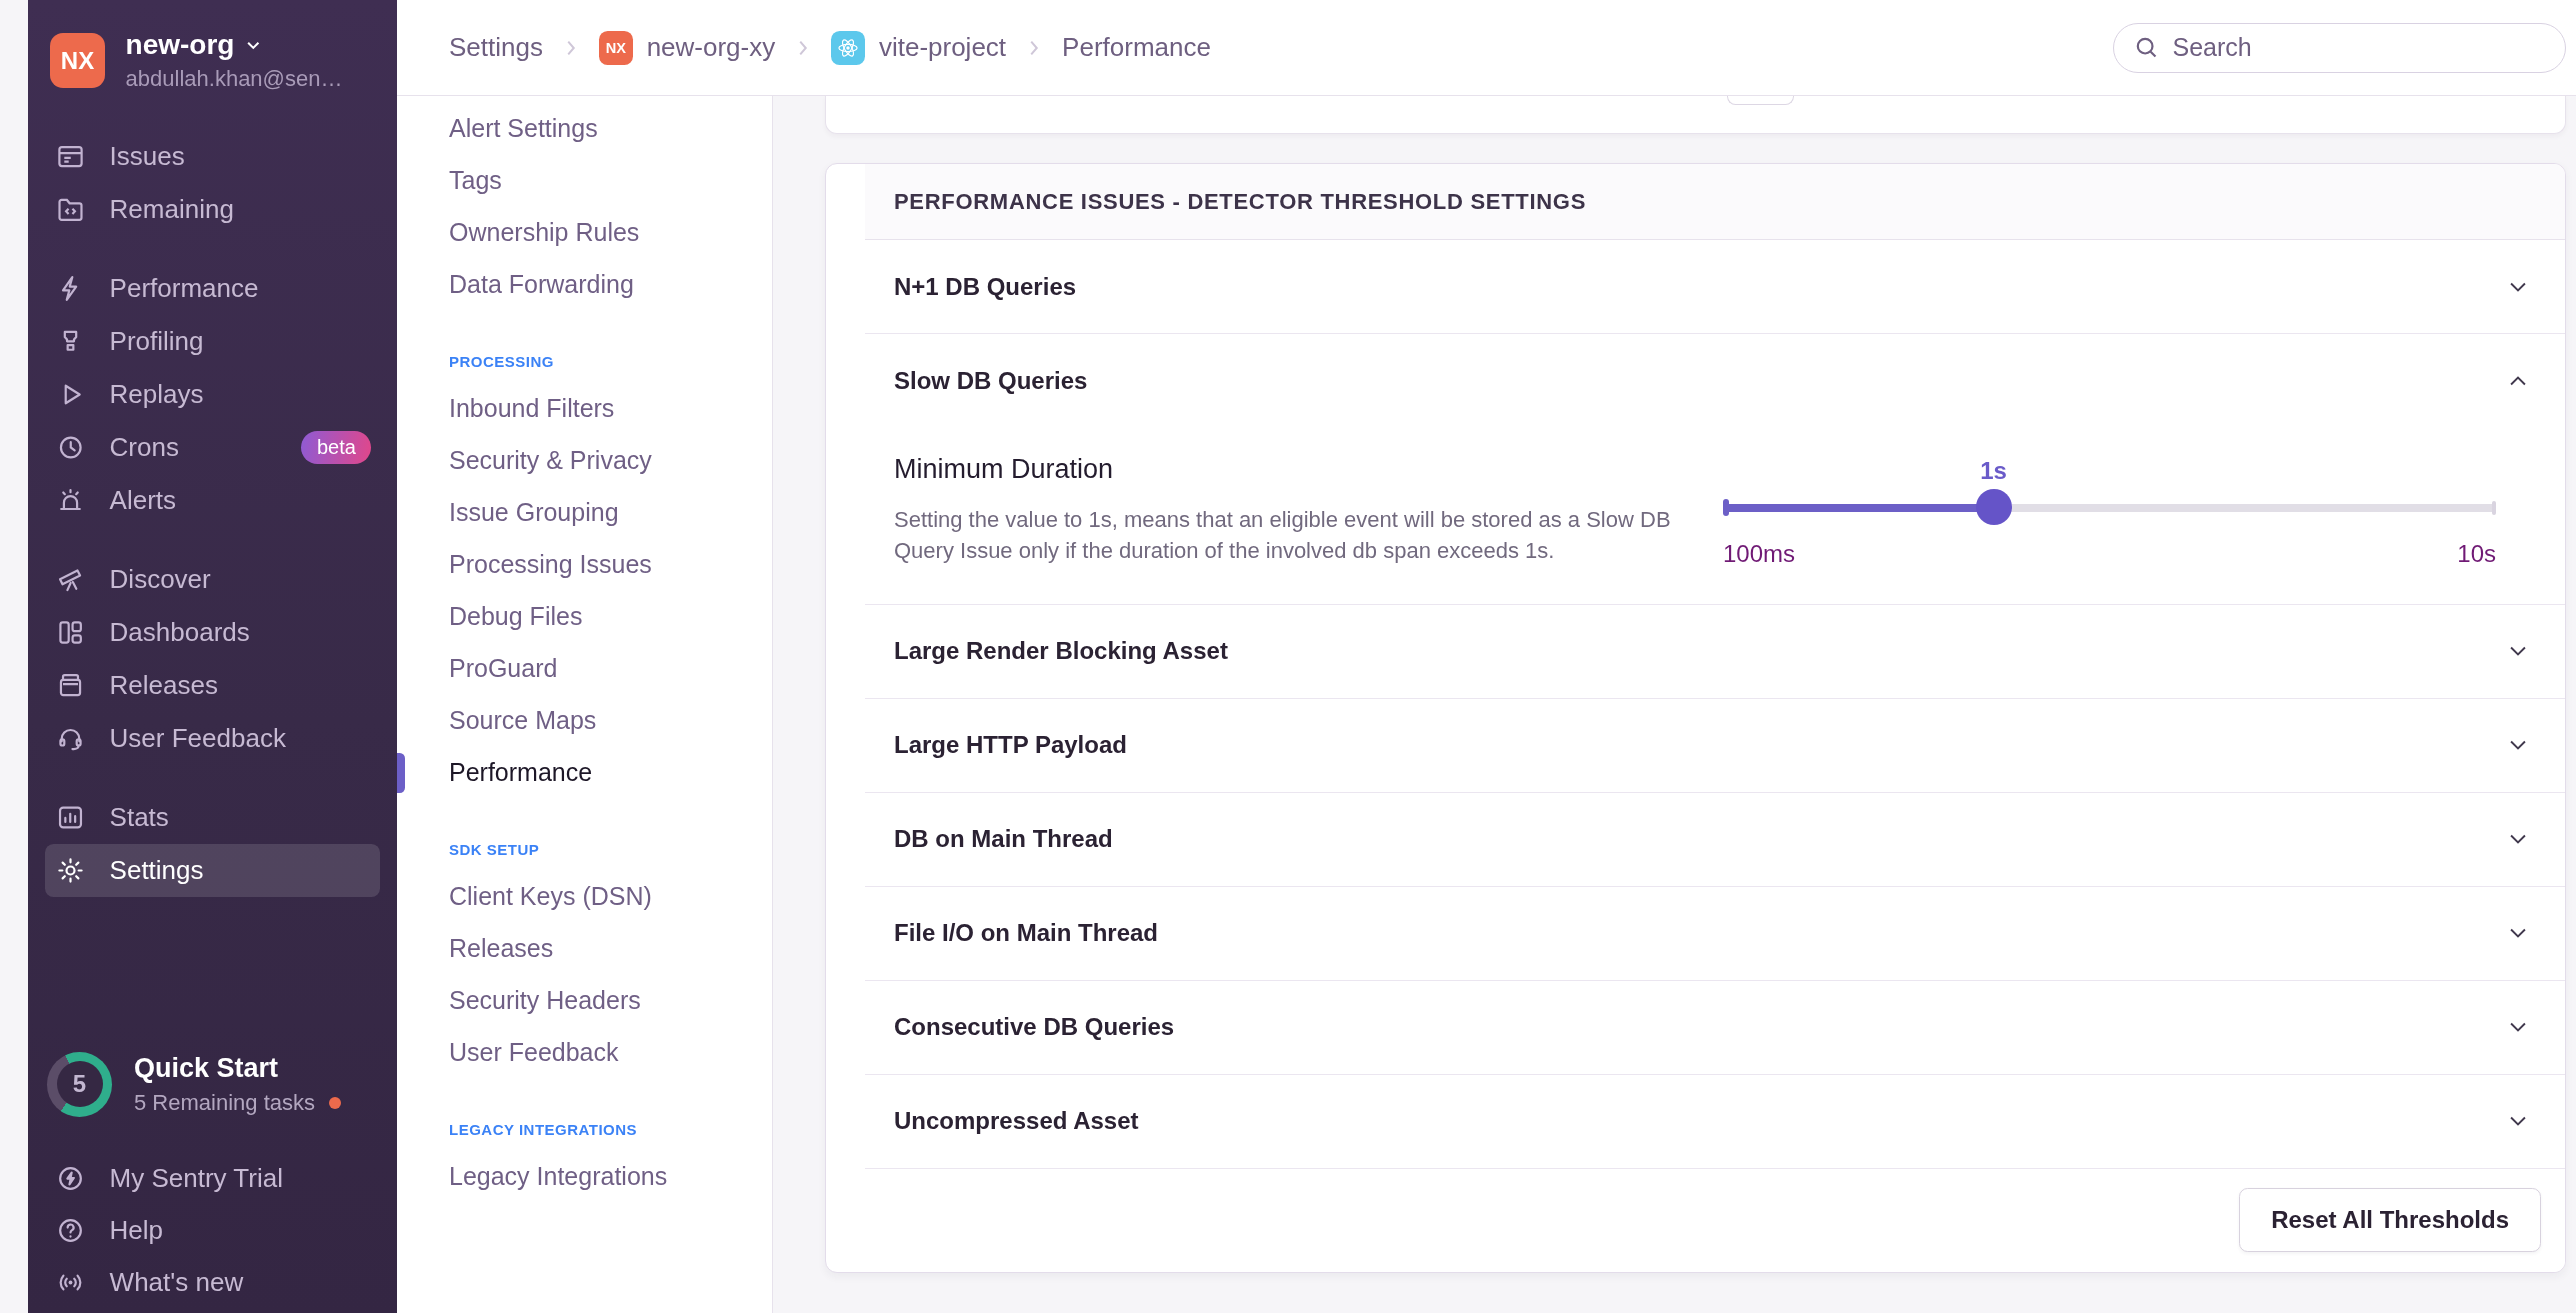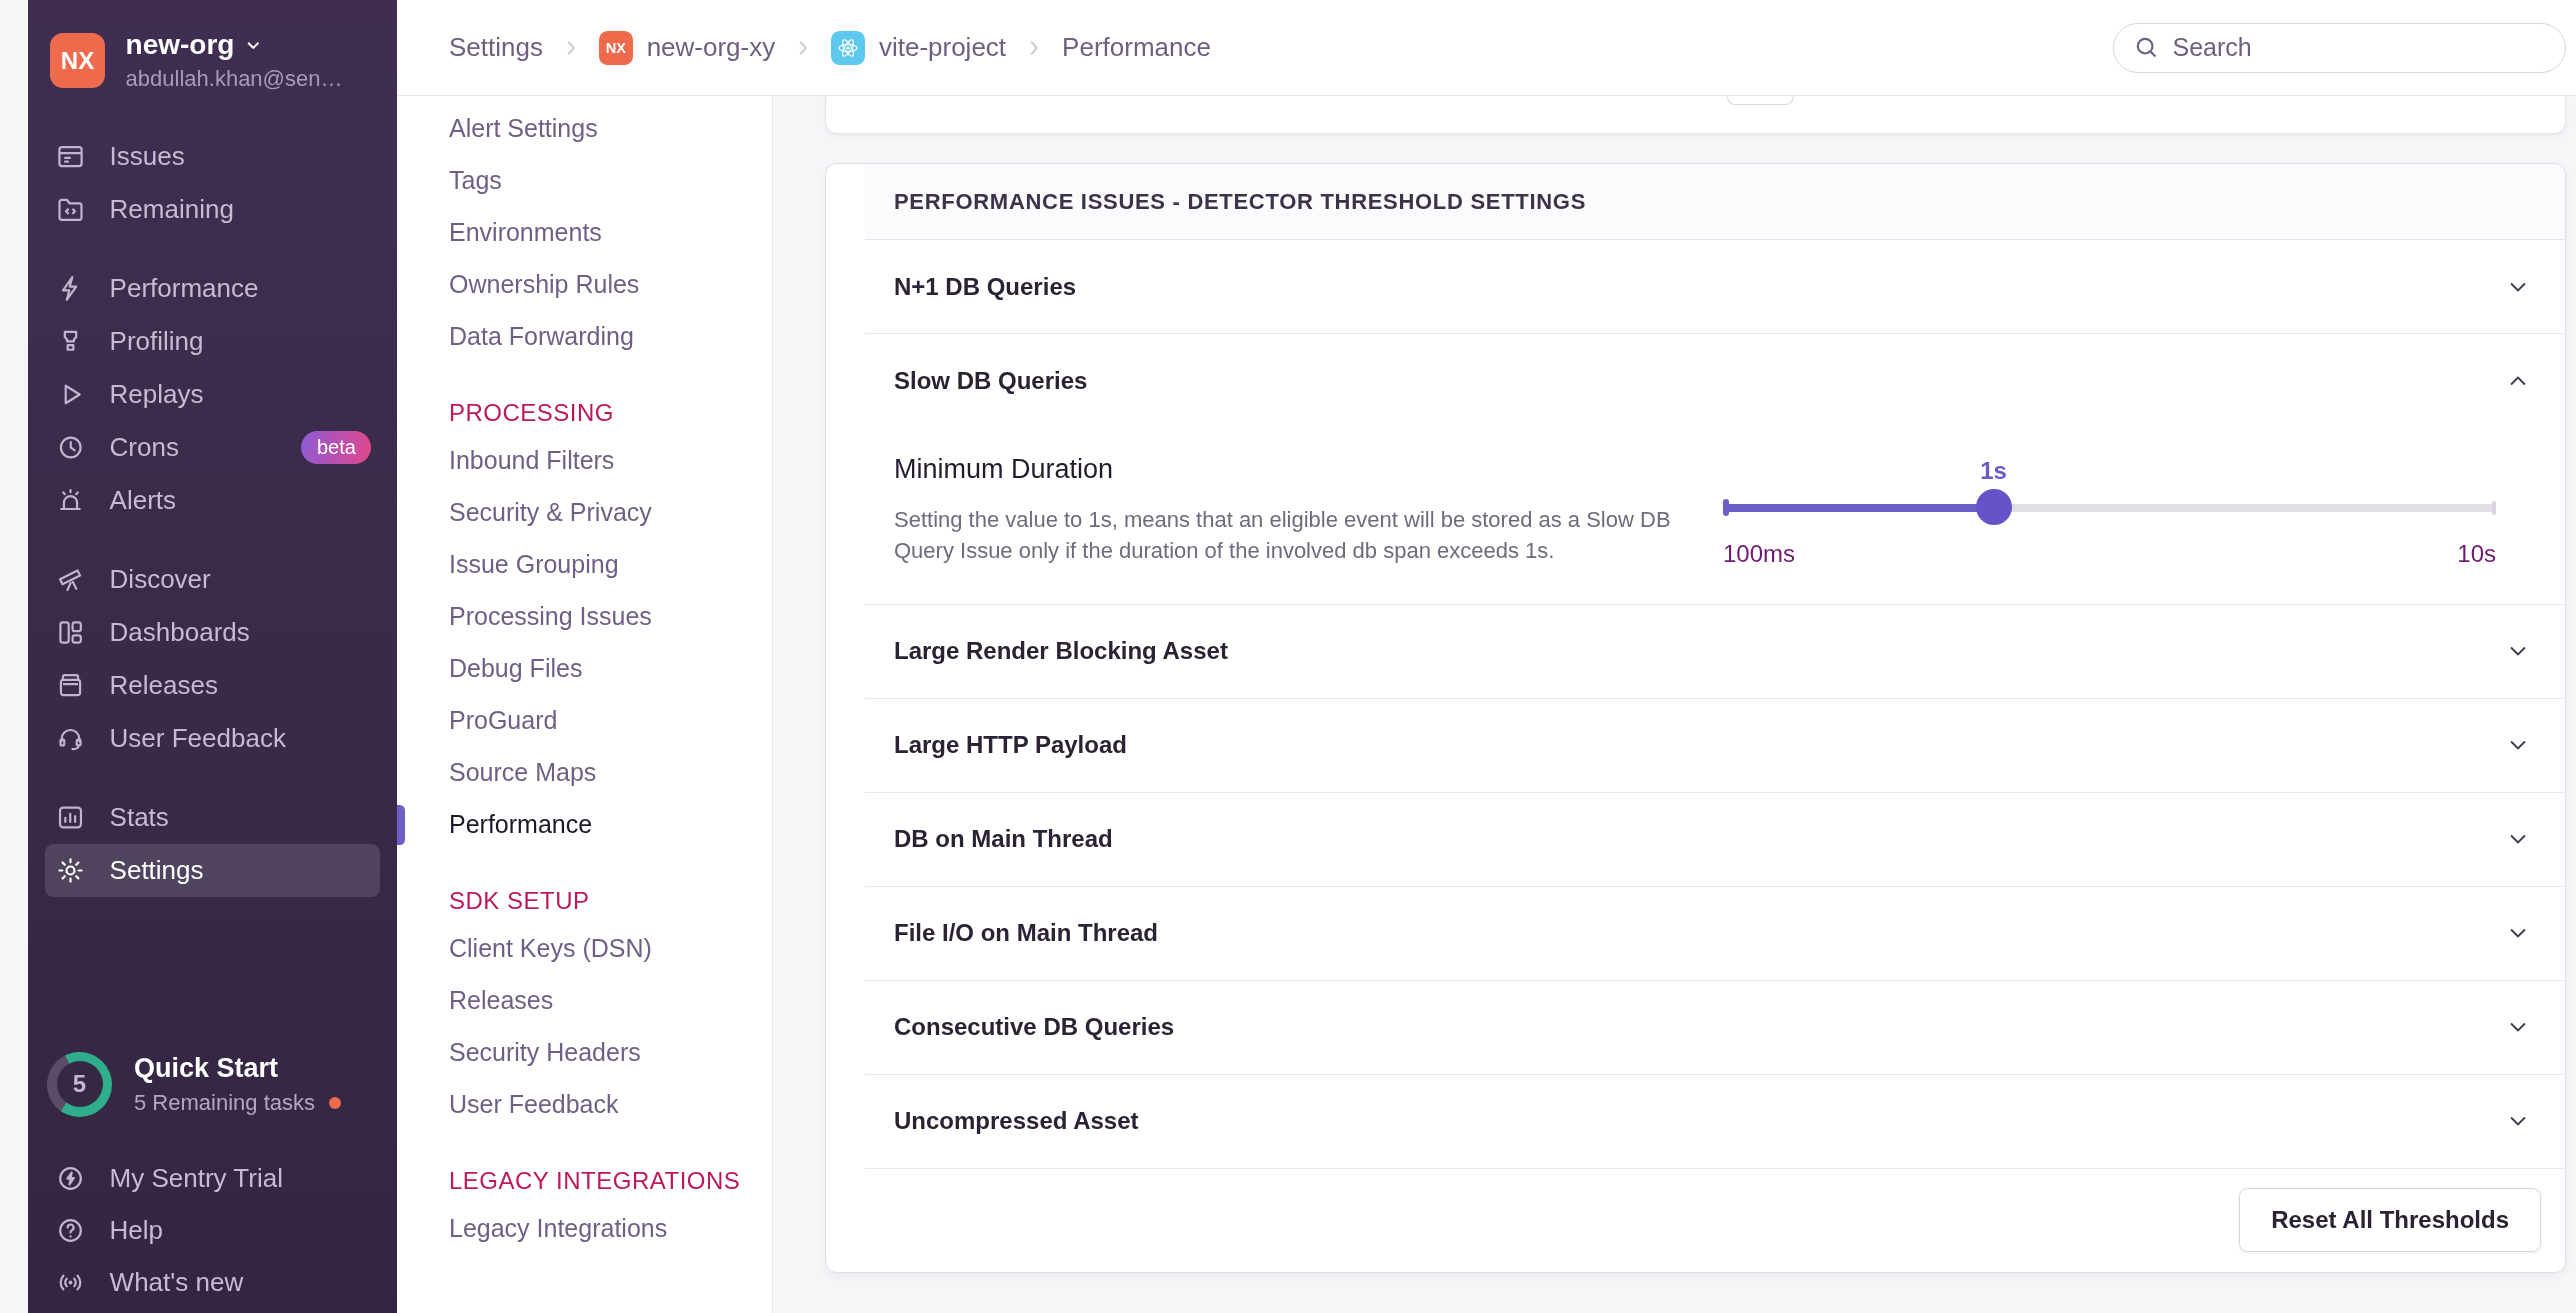--- a/index.html
+++ b/index.html
@@ -99,21 +99,21 @@
     height:52px; display:flex; align-items:center;
     font-size:25px; color:#6f5f85; cursor:pointer; position:relative; white-space:nowrap;
   }
   .snav-item.active { color:#1d1727; }
   .snav-item.active::before {
     content:""; position:absolute; left:-52px; top:6px; width:7.7px; height:40px;
     background:#6c5fc7; border-radius:0 5.2px 5.2px 0;
   }
   .snav-header {
     margin-top:29px; height:43px; display:flex; align-items:center;
-    font-size:24px; font-weight:normal; color:#be185d; letter-spacing:0.5px;
+    font-size:15px; font-weight:bold; color:#3b82f6; letter-spacing:0.5px;
   }
 
   
   .content { flex:1; min-width:0; padding:0 38px 0 52px; overflow:hidden; }
   .partial-card {
     height:38px; background:#fff; border:1.7px solid #e7e2ec; border-top:none;
     border-radius:0 0 12px 12px; position:relative;
     box-shadow:0 2.6px 5.2px rgba(43,34,51,.04);
   }
   .partial-pill {
@@ -415,23 +415,20 @@
     </header>
 
     <div class="content-row">
 
       <nav class="settings-nav">
         <div class="snav-item">
             <span>Alert Settings</span>
           </div>
         <div class="snav-item">
             <span>Tags</span>
-          </div>
-        <div class="snav-item">
-            <span>Environments</span>
           </div>
         <div class="snav-item">
             <span>Ownership Rules</span>
           </div>
         <div class="snav-item">
             <span>Data Forwarding</span>
           </div>
 
         <div class="snav-header">PROCESSING</div>
         <div class="snav-item">

